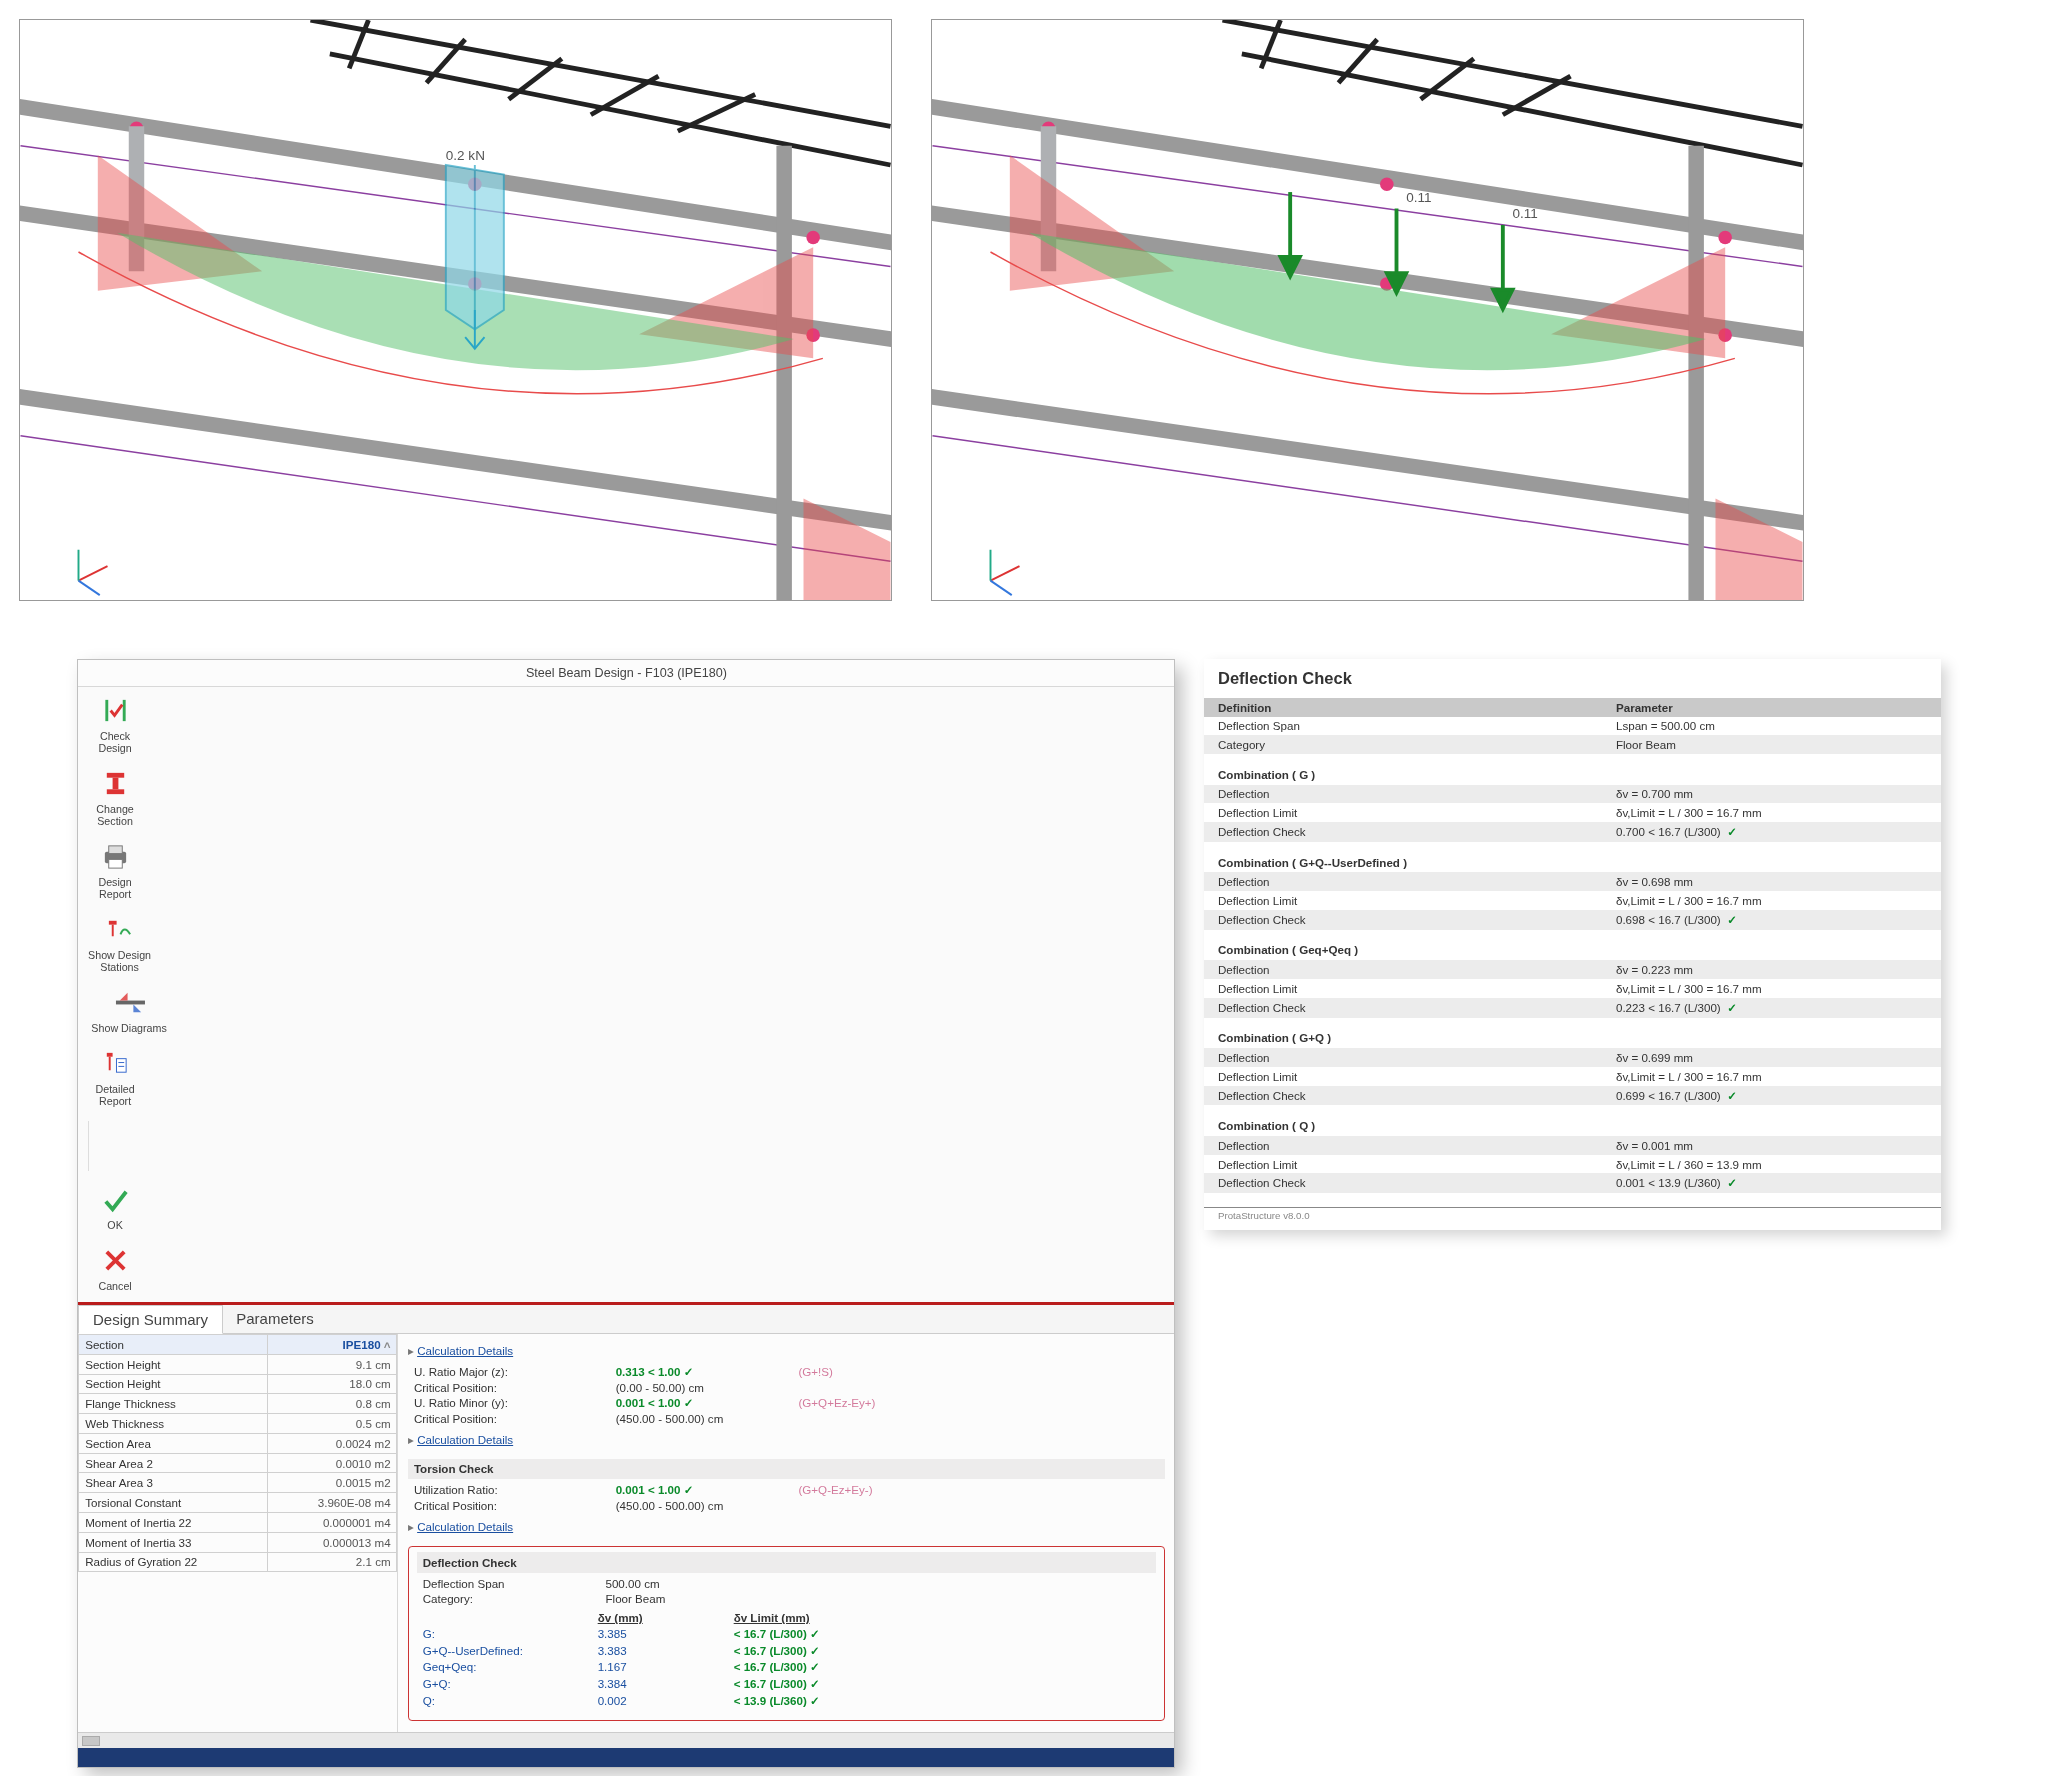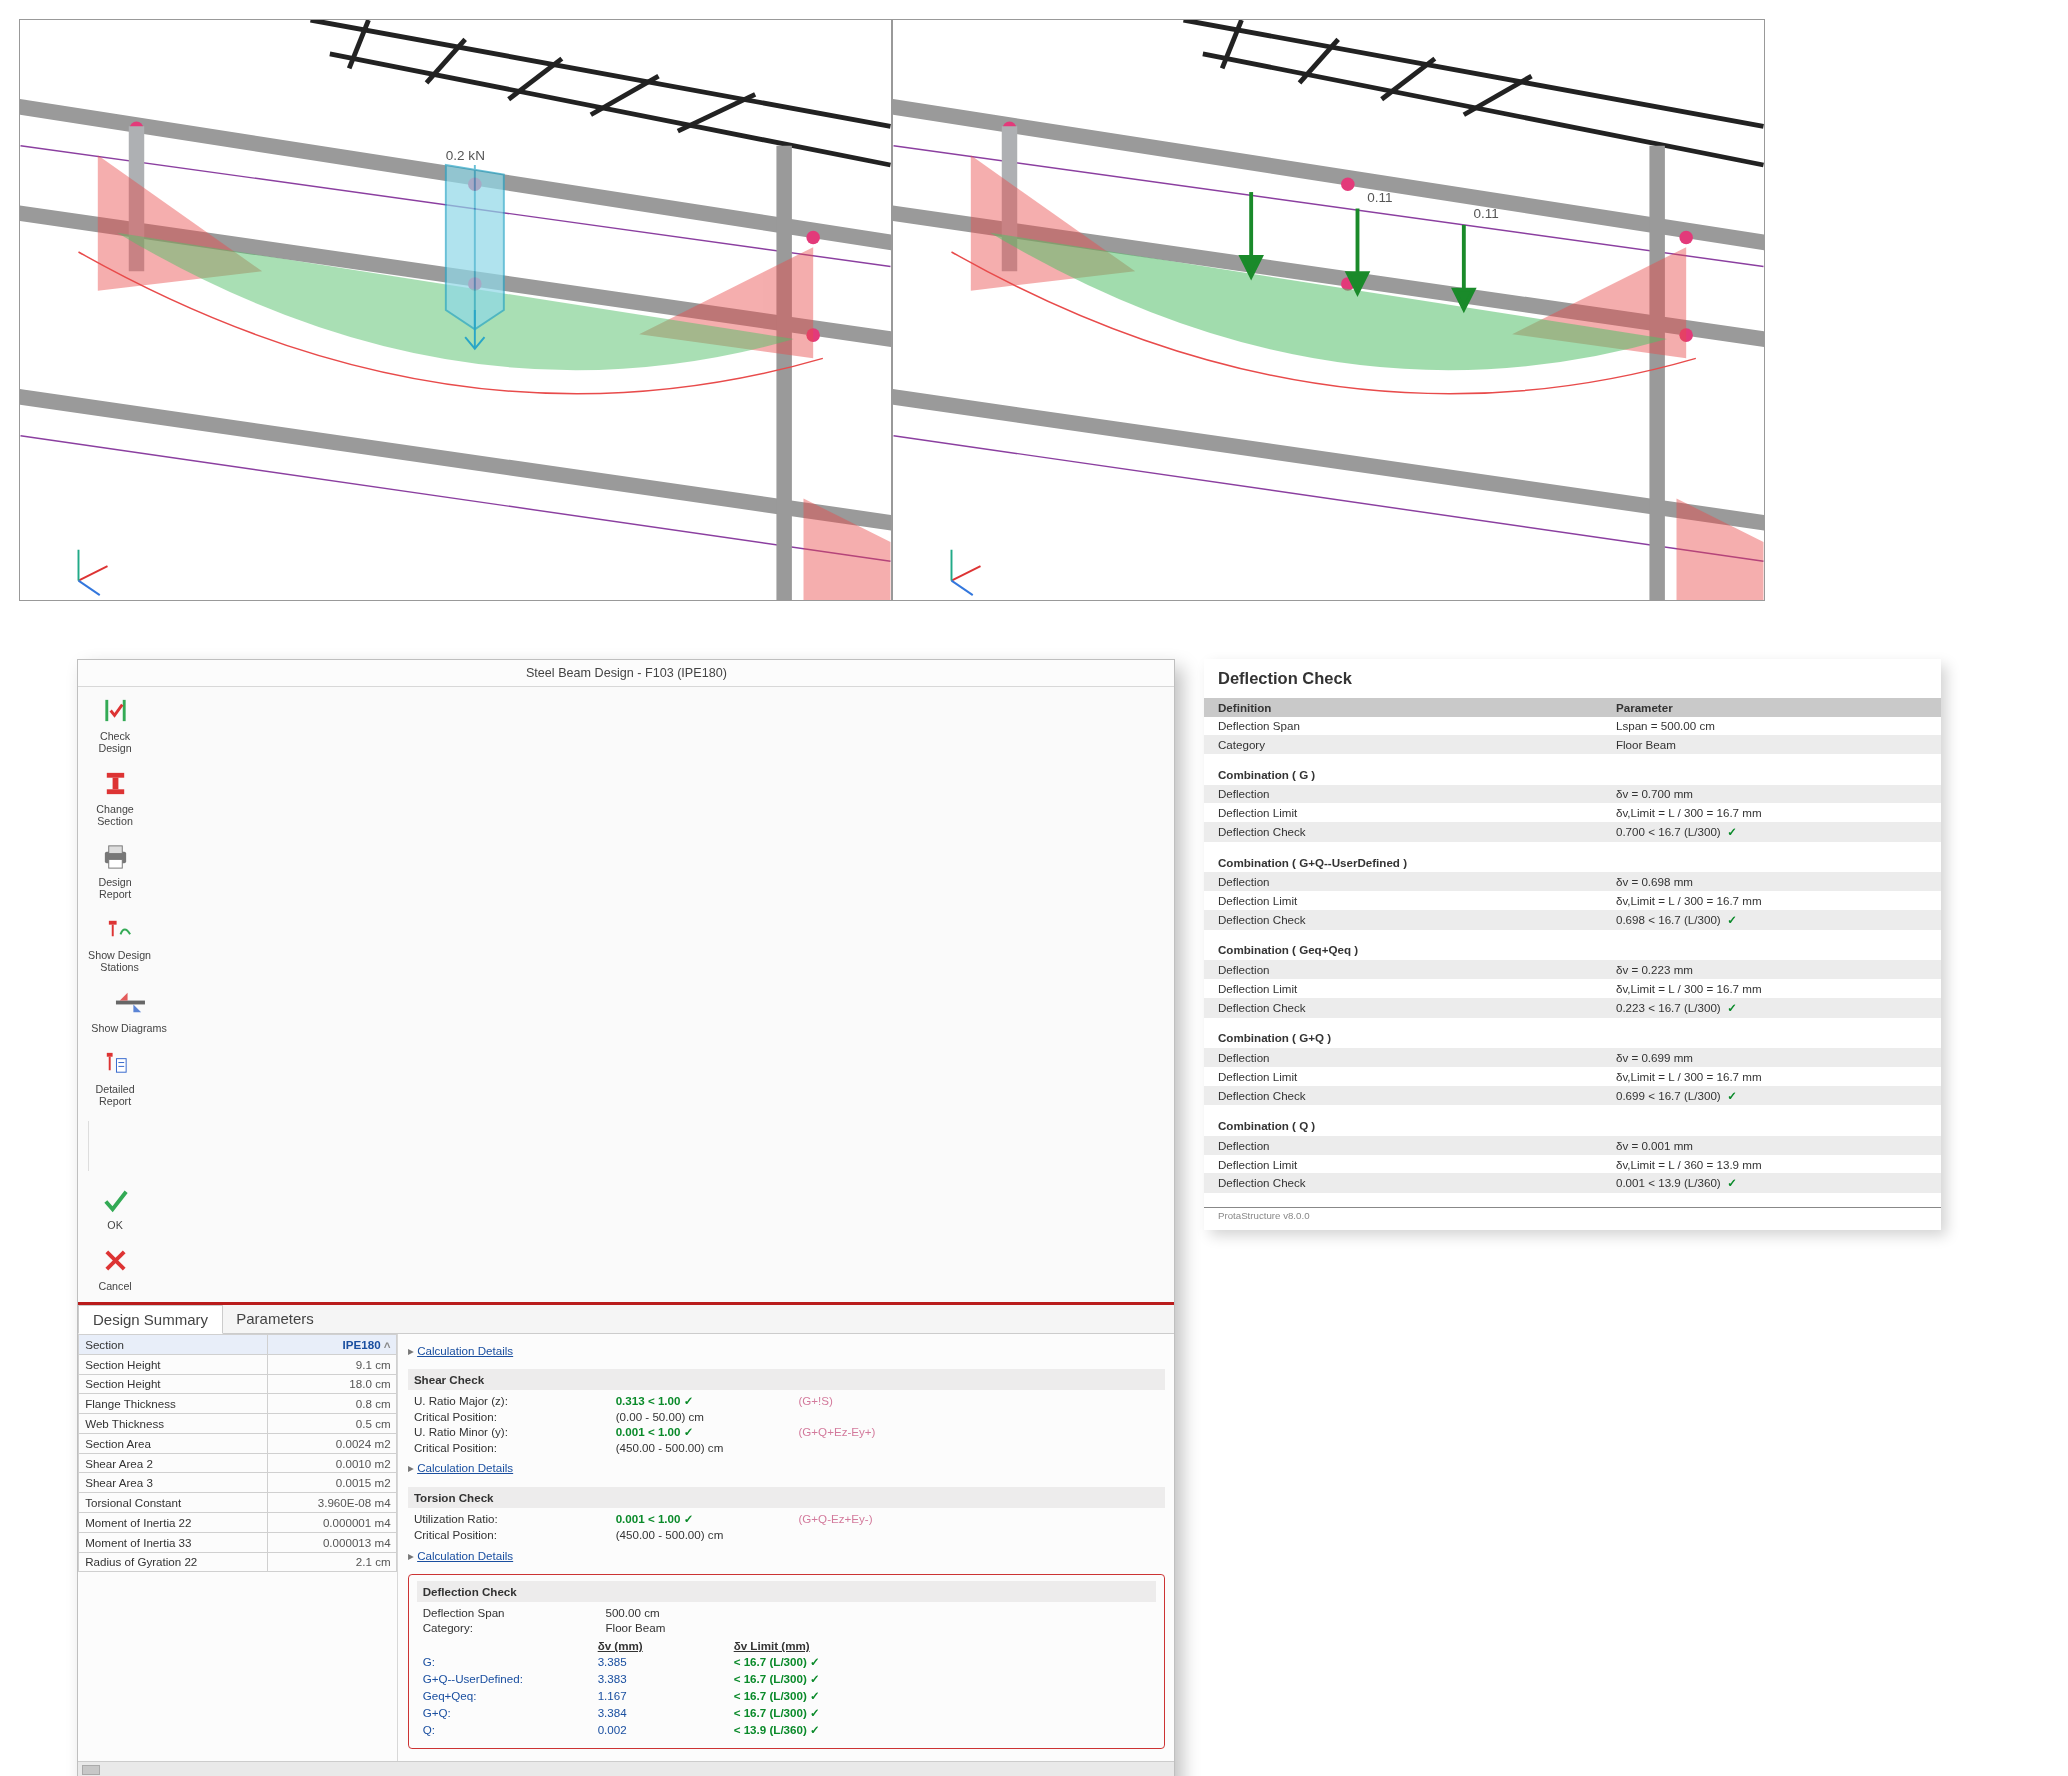--- a/index.html
+++ b/index.html
@@ -1,17 +1,17 @@
 <!DOCTYPE html>
 <html><head>
 <meta charset="utf-8">
 <style>
   * { box-sizing: border-box; margin: 0; padding: 0; }
   body { font-family: "Segoe UI", Tahoma, Arial, sans-serif; background: #fff; color: #333; font-size: 11.6px; padding: 19.4px; }
-  .top-row { display: flex; margin-bottom: 58px; }
+  .top-row { display: flex; gap: 39px; margin-bottom: 58px; }
   .viewport { width: 873px; height: 582px; border: 1px solid #999; position: relative; overflow: hidden; background: #fff; }
   .viewport svg { width: 100%; height: 100%; }
   .bottom-row { display: flex; gap: 29px; align-items: flex-start; padding: 0 58px; }
   
   .dialog { width: 1098px; border: 1px solid #bfbfbf; box-shadow: 7.8px 7.8px 17.5px rgba(0,0,0,.25); background: #fcfcfc; }
   .dialog-title { text-align: center; font-size: 12.6px; padding: 5.8px 0; color: #444; border-bottom: 1px solid #d8d8d8; }
   .ribbon { display: flex; align-items: flex-start; gap: 13.6px; padding: 7.8px 9.7px 9.7px; border-bottom: 3px solid #b91c1c; background: #fafafa; flex-direction: column; }
   .rbtn { display: flex; flex-direction: column; align-items: center; gap: 3.9px; min-width: 54px; cursor: pointer; }
   .rbtn .ic { width: 31px; height: 31px; display:flex;align-items:center;justify-content:center; }
   .rbtn .lab { font-size: 10.7px; text-align: center; line-height: 1.15; color: #444; }
@@ -343,21 +343,20 @@
                 <td>Radius of Gyration 22</td>
                 <td>2.1 cm</td>
               </tr>
             </tbody>
         </table>
       </div>
 
       <div class="rightpane">
         <div class="linkrow"><span class="tri">▸ </span><a>Calculation Details</a></div>
 
-        <div class="sec-hdr">Shear Check</div>
         <div class="kv">
           <div>U. Ratio Major (z):</div>
           <div class="green greentick">0.313  &lt; 1.00</div>
           <div class="pink">(G+!S)</div>
           <div>Critical Position:</div>
           <div>(0.00 - 50.00) cm</div>
             <div></div>
           <div>U. Ratio Minor (y):</div>
           <div class="green greentick">0.001  &lt; 1.00</div>
           <div class="pink">(G+Q+Ez-Ey+)</div>

